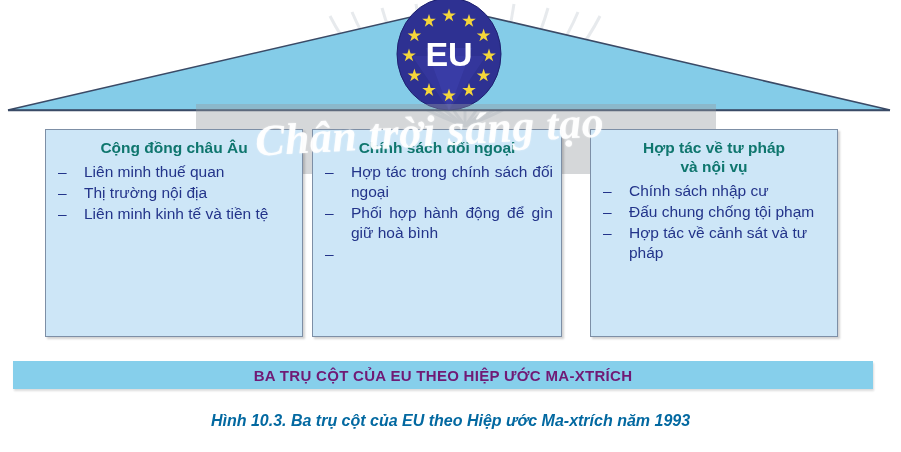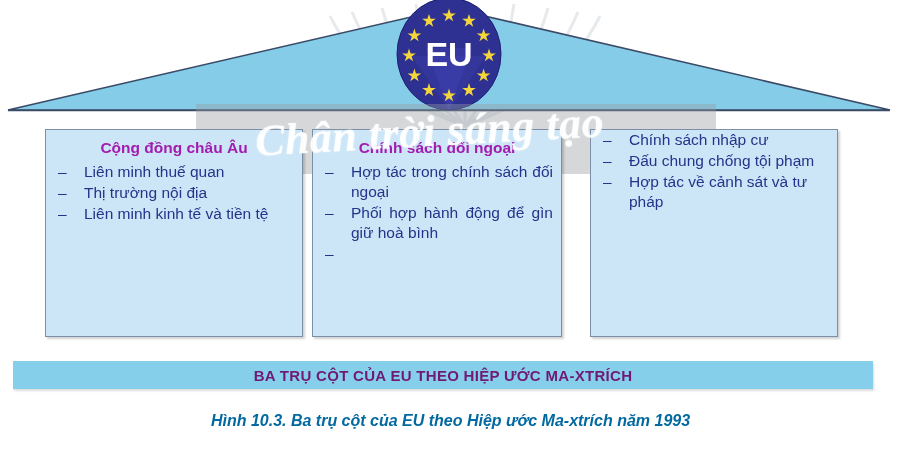--- a/index.html
+++ b/index.html
@@ -48,21 +48,21 @@
     position:absolute;top:129px;height:208px;
     background:#cde6f7;border:1.5px solid #7d8fa6;
     box-sizing:border-box;z-index:4;
     box-shadow:1.5px 2px 2px rgba(0,0,0,.18);
   }
   #pillar-1{left:45px;width:258px;}
   #pillar-2{left:312px;width:250px;}
   #pillar-3{left:590px;width:248px;}
 
   .pillar-title{
-    text-align:center;font-weight:bold;font-size:15.5px;color:#a21caf;
+    text-align:center;font-weight:bold;font-size:15.5px;color:#0f766e;
     line-height:1.22;margin:9px 6px 4px 6px;
   }
   .pillar-list{list-style:none;margin:0;padding:0 8px 0 6px;}
   .pillar-list li{
     position:relative;padding-left:32px;
     font-size:15.5px;color:#23348a;line-height:1.30;
     margin-bottom:1px;text-align:justify;
   }
   .pillar-list li .dash{
     position:absolute;left:6px;top:0;color:#23348a;font-size:15.5px;
@@ -155,20 +155,24 @@
       <div>Chính sách đối ngoại</div>
     </div>
     <ul class="pillar-list">
       <li><span class="dash">–</span><span>Hợp tác trong chính sách đối ngoại</span></li>
       <li><span class="dash">–</span><span>Phối hợp hành động để gìn giữ hoà bình</span></li>
       <li><span class="dash">–</span></li>
     </ul>
   </div>
 
   <div id="pillar-3" class="pillar">
+    <div class="pillar-title">
+      <div>Hợp tác về tư pháp</div>
+      <div>và nội vụ</div>
+    </div>
     <ul class="pillar-list">
       <li><span class="dash">–</span><span>Chính sách nhập cư</span></li>
       <li><span class="dash">–</span><span>Đấu chung chống tội phạm</span></li>
       <li><span class="dash">–</span><span>Hợp tác về cảnh sát và tư pháp</span></li>
     </ul>
   </div>
 
   <div id="banner">
     <span id="banner-label">BA TRỤ CỘT CỦA EU THEO HIỆP ƯỚC MA-XTRÍCH</span>
   </div>

